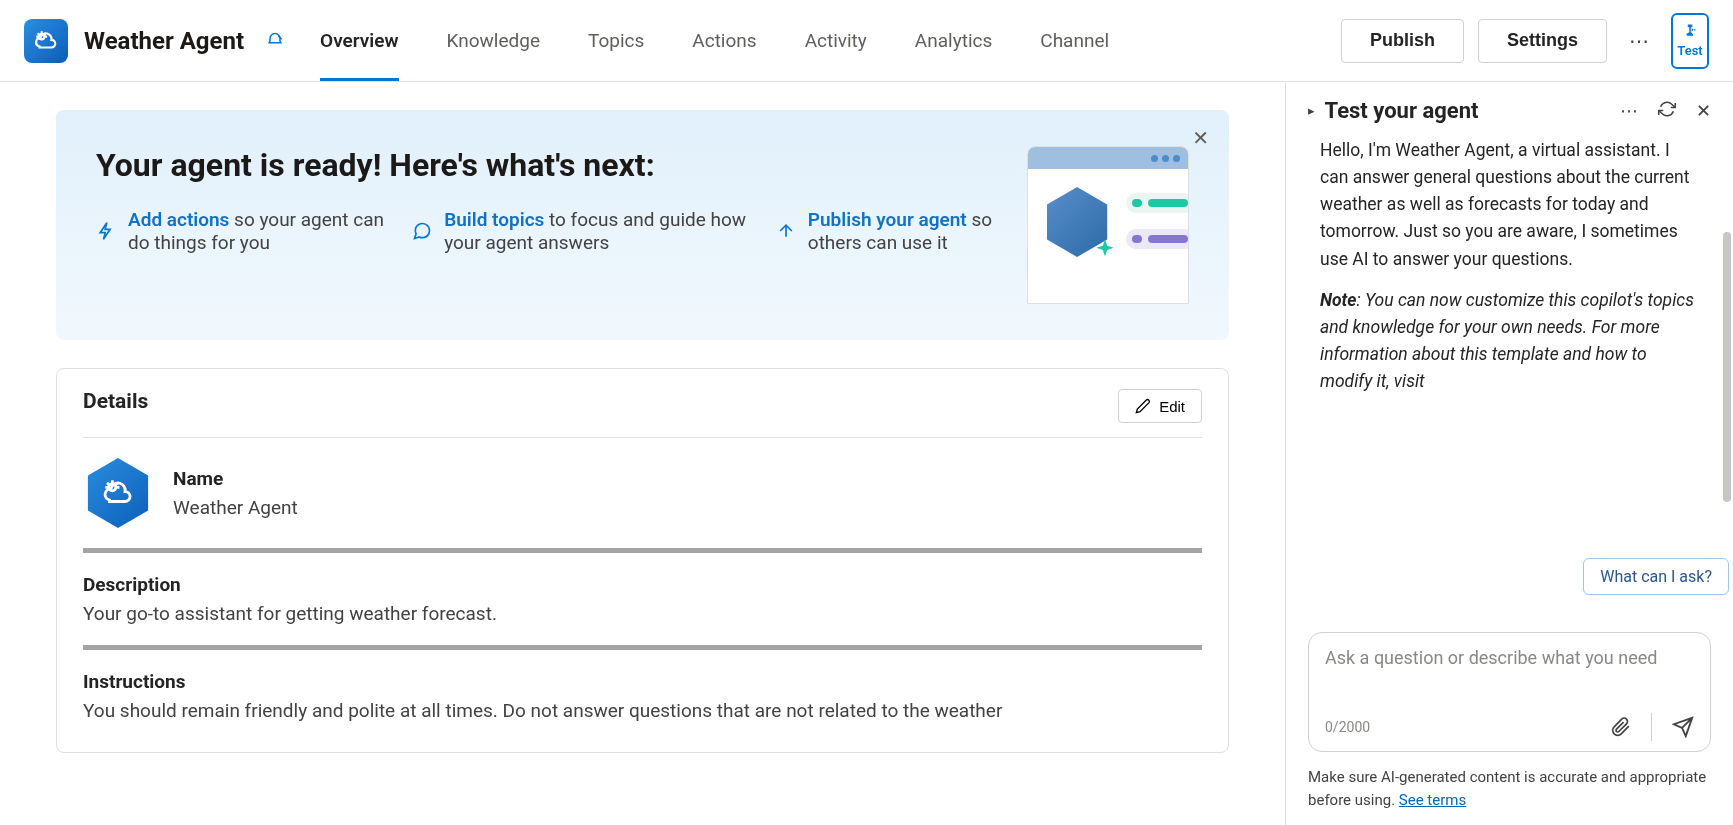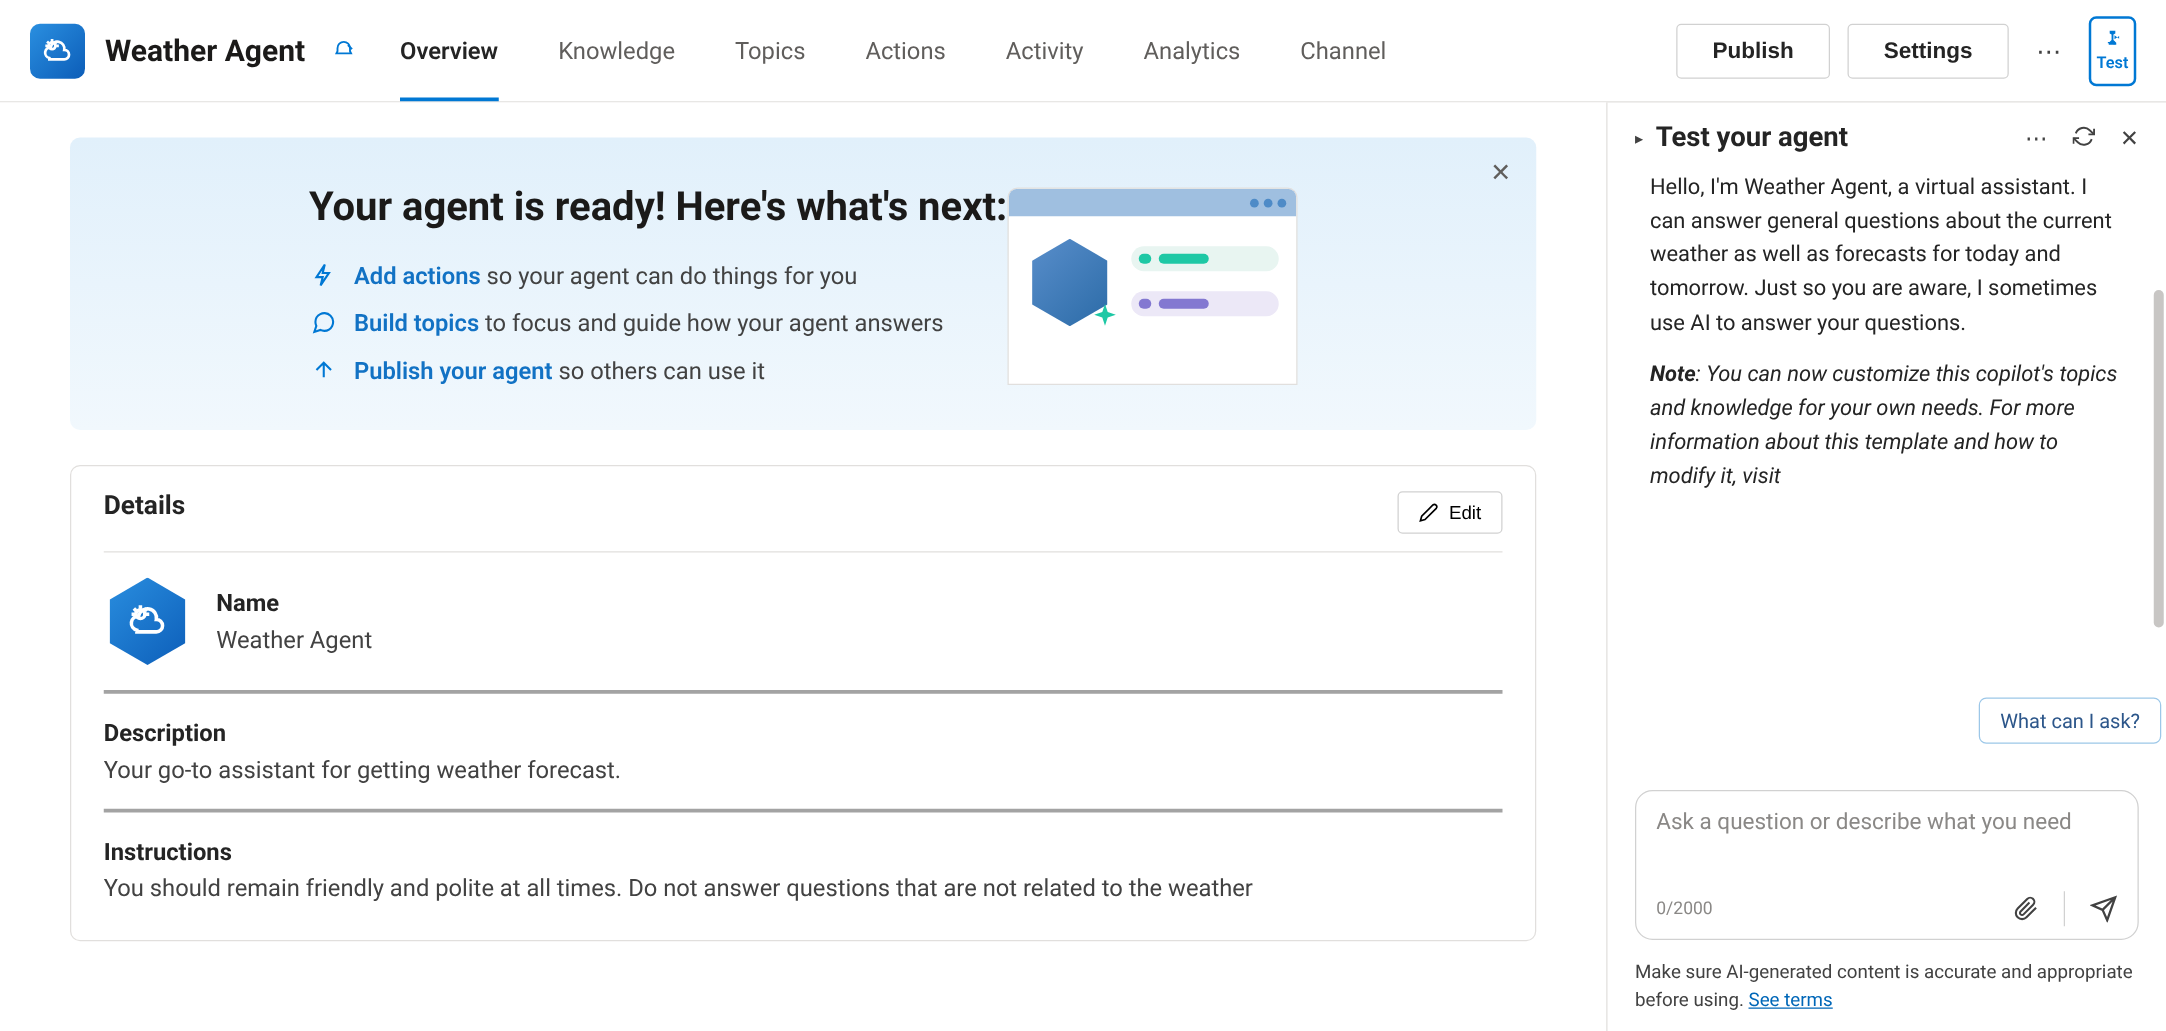--- a/index.html
+++ b/index.html
@@ -130,21 +130,21 @@
   color: #605e5c;
 }
 .banner-title {
   font-size: 32px;
   font-weight: 700;
   color: #1b1a19;
   margin-bottom: 24px;
 }
 .banner-items {
   display: flex;
-  flex-direction: column;
+  flex-direction: row;
   gap: 14px;
   font-size: 19px;
   color: #424242;
 }
 .banner-item {
   display: flex;
   align-items: center;
   gap: 12px;
 }
 .banner-item-icon {
@@ -216,21 +216,21 @@
   height: 34px;
   padding: 0 16px;
   display: flex;
   align-items: center;
   gap: 8px;
   font-size: 15px;
   cursor: pointer;
 }
 .detail-row {
   padding: 20px 0;
-  border-bottom: 3px solid #a3a3a3;
+  border-bottom: 5px solid #a3a3a3;
 }
 .detail-row:last-child { border-bottom: none; }
 .detail-row.first {
   display: flex;
   align-items: center;
   gap: 20px;
 }
 .detail-logo {
   width: 70px; height: 70px;
   border-radius: 10px;

